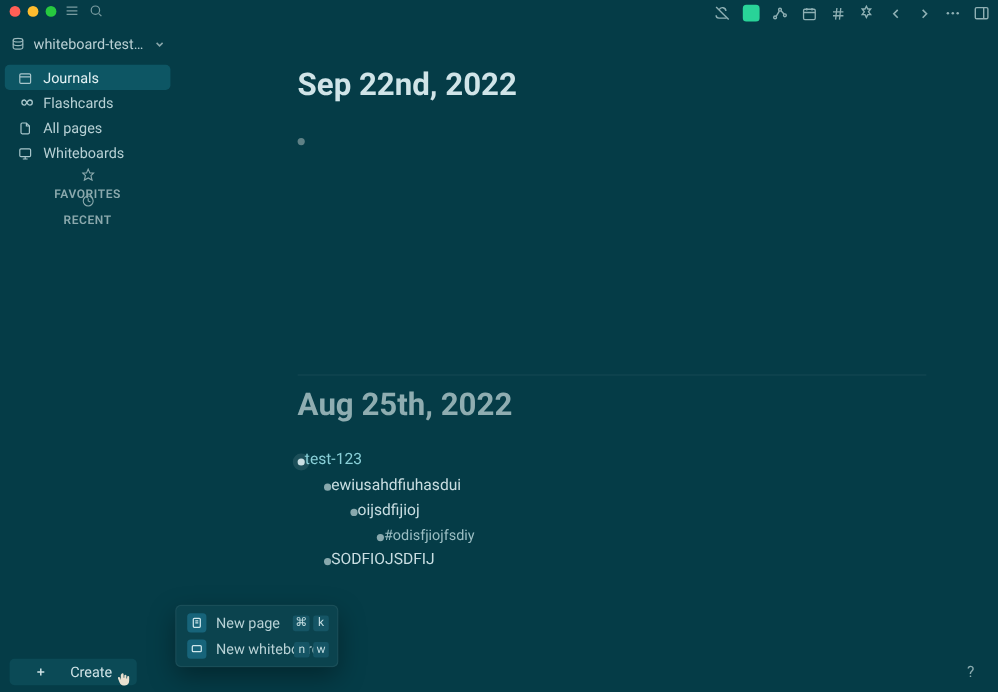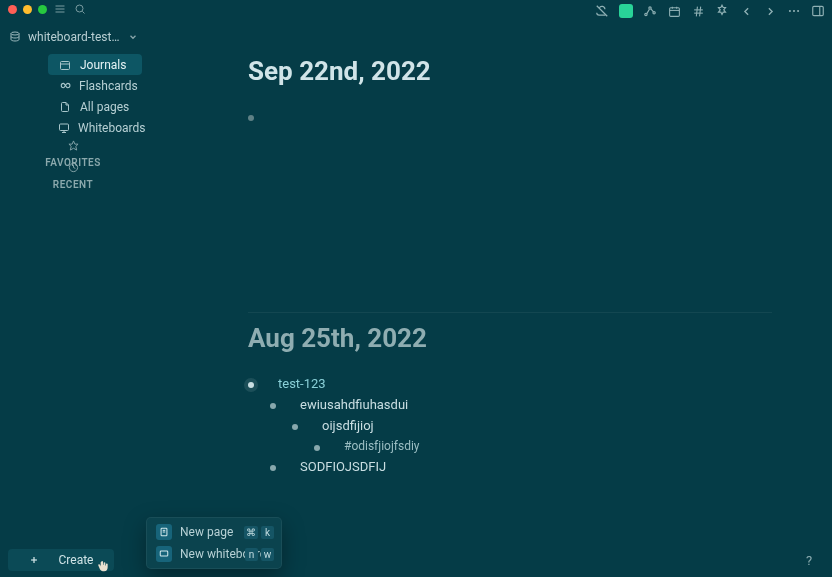--- a/index.html
+++ b/index.html
@@ -54,21 +54,21 @@
   .ws-picker {
     margin: 4px 8px 6px 8px;
     height: 22px;
     display: flex; align-items: center; gap: 6px;
     color: #b8cfd3;
   }
   .ws-picker .ws-ico { width: 14px; height: 14px; display:flex; align-items:center; justify-content:center; color:#9cb9bd; }
   .ws-picker .ws-name { flex: 1; font-size: 12px; white-space: nowrap; overflow: hidden; text-overflow: ellipsis; }
   .ws-picker .chev { color: #8aa7ab; }
 
-  .nav { list-style: none; padding-left: 44px; }
+  .nav { list-style: none; }
   .nav-item {
     display: flex; align-items: center; gap: 8px;
     height: 21px; padding: 0 10px;
     color: #b7d0d4; font-size: 12px;
     border-radius: 4px; margin: 0 4px;
   }
   .nav-item.active { background: #0d5664; color: #e4f2f4; }
   .nav-item .ni-ico { width: 14px; height: 14px; display:flex; align-items:center; justify-content:center; color:#a8c6cb; }
   .nav-section {
     display:flex; align-items:center; gap:6px;
@@ -105,21 +105,21 @@
     height: 1px; background: rgba(255,255,255,.06);
     margin: 0 60px 0 102px;
   }
   .j-title {
     font-size: 26px; font-weight: 700; color: #d0e4e8;
     margin-bottom: 20px;
   }
   .j-title.muted { color: #8fadb1; }
 
   .bullet-line {
-    display: flex; align-items: flex-start; gap: 24px;
+    display: flex; align-items: flex-start; gap: 0;
     padding: 3px 0; color: #c9dee2; font-size: 13px;
   }
   .bullet-dot {
     width: 6px; height: 6px; border-radius: 50%;
     background: #88a8ad; margin-top: 6px; flex: 0 0 auto;
   }
   .bullet-line.depth-1 { padding-left: 22px; }
   .bullet-line.depth-2 { padding-left: 44px; }
   .bullet-line.depth-3 { padding-left: 66px; }
   .link-text { color: #8ad0d8; }
@@ -127,21 +127,21 @@
   .muted-dot .bullet-dot { background: #5f8186; }
   .bullet-line.open .bullet-dot {
     background: #c9dee2;
     box-shadow: 0 0 0 4px rgba(200,222,226,.12);
   }
 
   
   .create-popup {
     position: absolute;
     left: 146px;
-    bottom: 8px;
+    bottom: 21px;
     width: 136px;
     background: #0b434e;
     border: 1px solid rgba(255,255,255,.06);
     border-radius: 5px;
     padding: 3px;
     box-shadow: 0 8px 22px rgba(0,0,0,.35);
   }
   .cp-row {
     display: flex; align-items: center; gap: 8px;
     height: 22px; padding: 0 6px;

